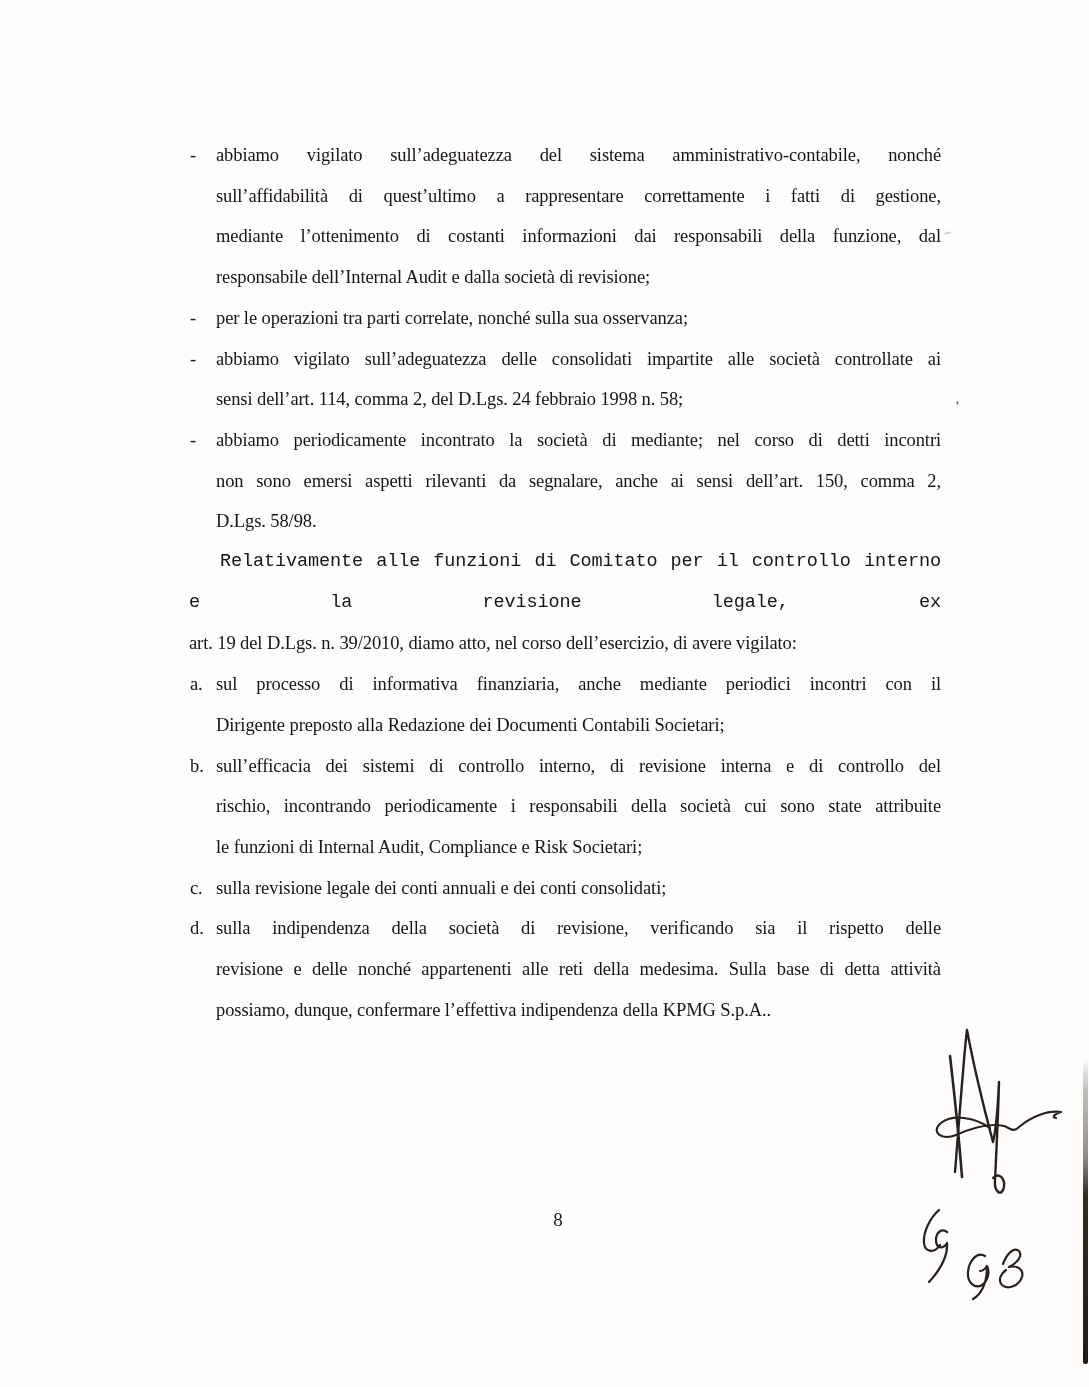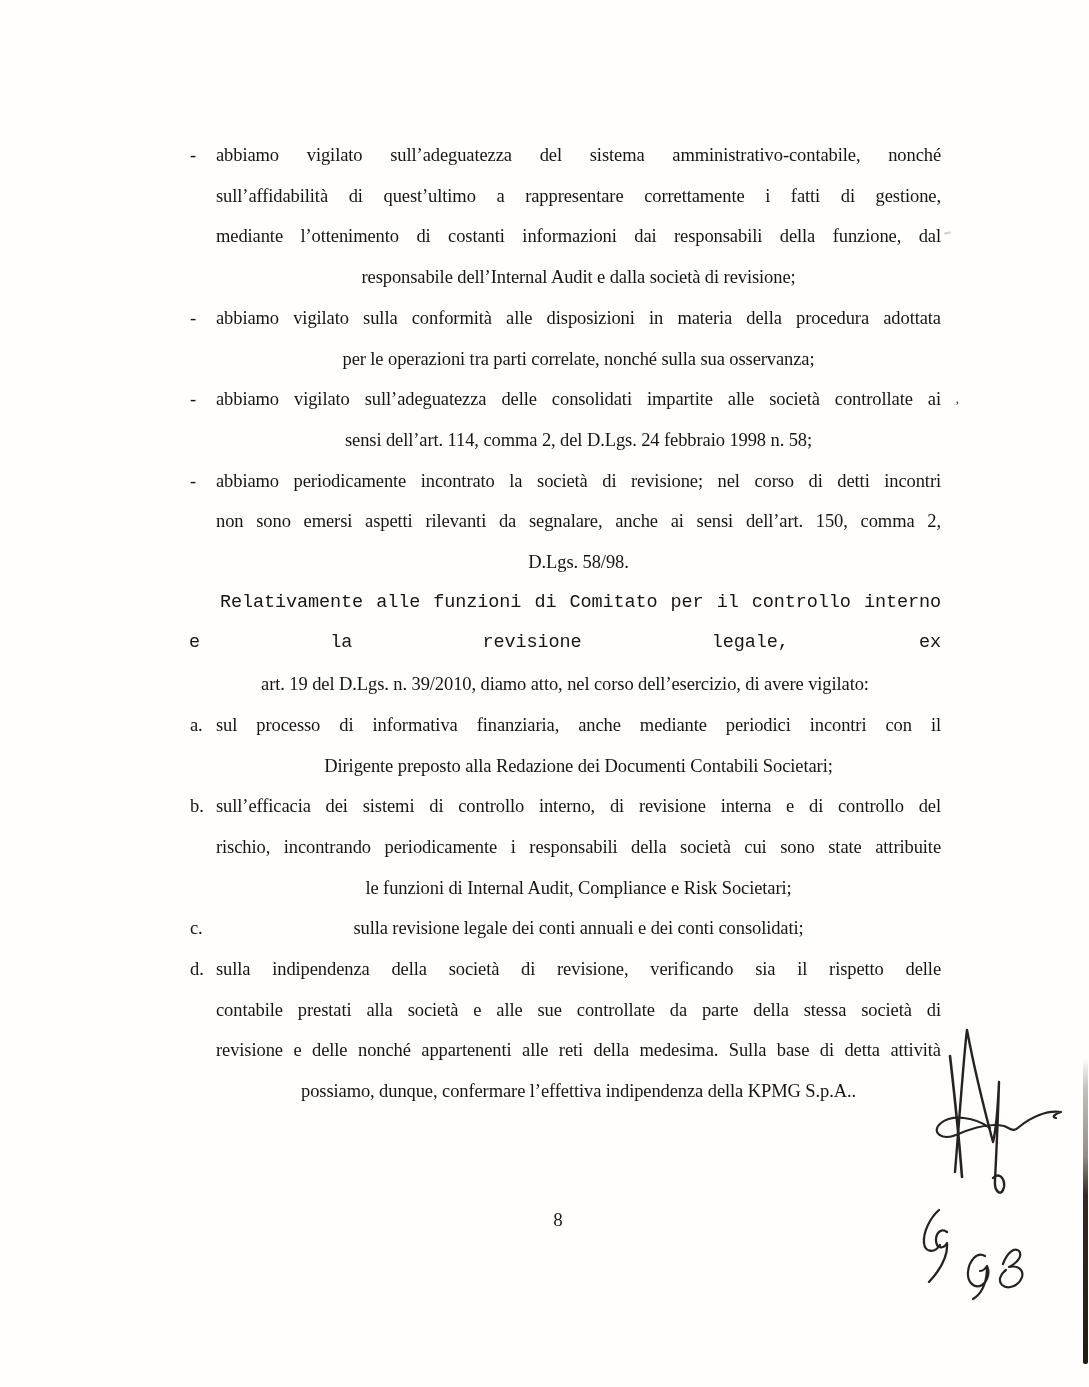--- a/index.html
+++ b/index.html
@@ -19,21 +19,21 @@
     letter-spacing:-0.1px;
     line-height:40.7px;
     color:#171413;
   }
   .para{position:relative;}
   .para.hang{padding-left:27px;}
   .para .marker{
     position:absolute;left:1px;top:0;
     width:26px;line-height:40.7px;
   }
-  .line{text-align:center;}
+  .line{text-align:left;}
   .line.just{text-align:justify;text-align-last:justify;}
   .para.indent-first .line:first-child{text-indent:31px;font-family:Liberation Mono, monospace;}
   .page-number{
     position:absolute;left:538px;top:1209px;width:40px;
     text-align:center;
     font-size:19px;color:#1c1917;
     font-family:"Liberation Serif", serif;
   }
   .handwriting{position:absolute;left:915px;top:1020px;}
   .handwriting path{fill:none;stroke:#272220;stroke-linecap:round;stroke-linejoin:round;}
@@ -65,31 +65,30 @@
   <div class="text-block" id="paragraphs">
       <div class="para hang">
         <span class="marker">-</span>
         <div class="line just">abbiamo vigilato sull’adeguatezza del sistema amministrativo-contabile, nonché</div>
         <div class="line just">sull’affidabilità di quest’ultimo a rappresentare correttamente i fatti di gestione,</div>
         <div class="line just">mediante l’ottenimento di costanti informazioni dai responsabili della funzione, dal</div>
         <div class="line">responsabile dell’Internal Audit e dalla società di revisione;</div>
       </div>
       <div class="para hang">
         <span class="marker">-</span>
-        <div class="line just">abbiamo vigilato sulla conformità alle disposizioni in materia della procedura adottata</div>
         <div class="line">per le operazioni tra parti correlate, nonché sulla sua osservanza;</div>
       </div>
       <div class="para hang">
         <span class="marker">-</span>
         <div class="line just">abbiamo vigilato sull’adeguatezza delle consolidati impartite alle società controllate ai</div>
         <div class="line">sensi dell’art. 114, comma 2, del D.Lgs. 24 febbraio 1998 n. 58;</div>
       </div>
       <div class="para hang">
         <span class="marker">-</span>
-        <div class="line just">abbiamo periodicamente incontrato la società di revisione; nel corso di detti incontri</div>
+        <div class="line just">abbiamo periodicamente incontrato la società di mediante; nel corso di detti incontri</div>
         <div class="line just">non sono emersi aspetti rilevanti da segnalare, anche ai sensi dell’art. 150, comma 2,</div>
         <div class="line">D.Lgs. 58/98.</div>
       </div>
       <div class="para indent-first">
         <div class="line just">Relativamente alle funzioni di Comitato per il controllo interno e la revisione legale, ex</div>
         <div class="line">art. 19 del D.Lgs. n. 39/2010, diamo atto, nel corso dell’esercizio, di avere vigilato:</div>
       </div>
       <div class="para hang">
         <span class="marker">a.</span>
         <div class="line just">sul processo di informativa finanziaria, anche mediante periodici incontri con il</div>
@@ -101,21 +100,20 @@
         <div class="line just">rischio, incontrando periodicamente i responsabili della società cui sono state attribuite</div>
         <div class="line">le funzioni di Internal Audit, Compliance e Risk Societari;</div>
       </div>
       <div class="para hang">
         <span class="marker">c.</span>
         <div class="line">sulla revisione legale dei conti annuali e dei conti consolidati;</div>
       </div>
       <div class="para hang">
         <span class="marker">d.</span>
         <div class="line just">sulla indipendenza della società di revisione, verificando sia il rispetto delle</div>
-        <div class="line just">contabile prestati alla società e alle sue controllate da parte della stessa società di</div>
         <div class="line just">revisione e delle nonché appartenenti alle reti della medesima. Sulla base di detta attività</div>
         <div class="line">possiamo, dunque, confermare l’effettiva indipendenza della KPMG S.p.A..</div>
       </div>
     </div>
 
   <div class="page-number">8</div>
 
   <svg class="handwriting" width="160" height="300" viewBox="0 0 160 300">
     <g>
       <path d="M 35,36 C 38,62 43,105 47,157" stroke-width="2.6"></path>

